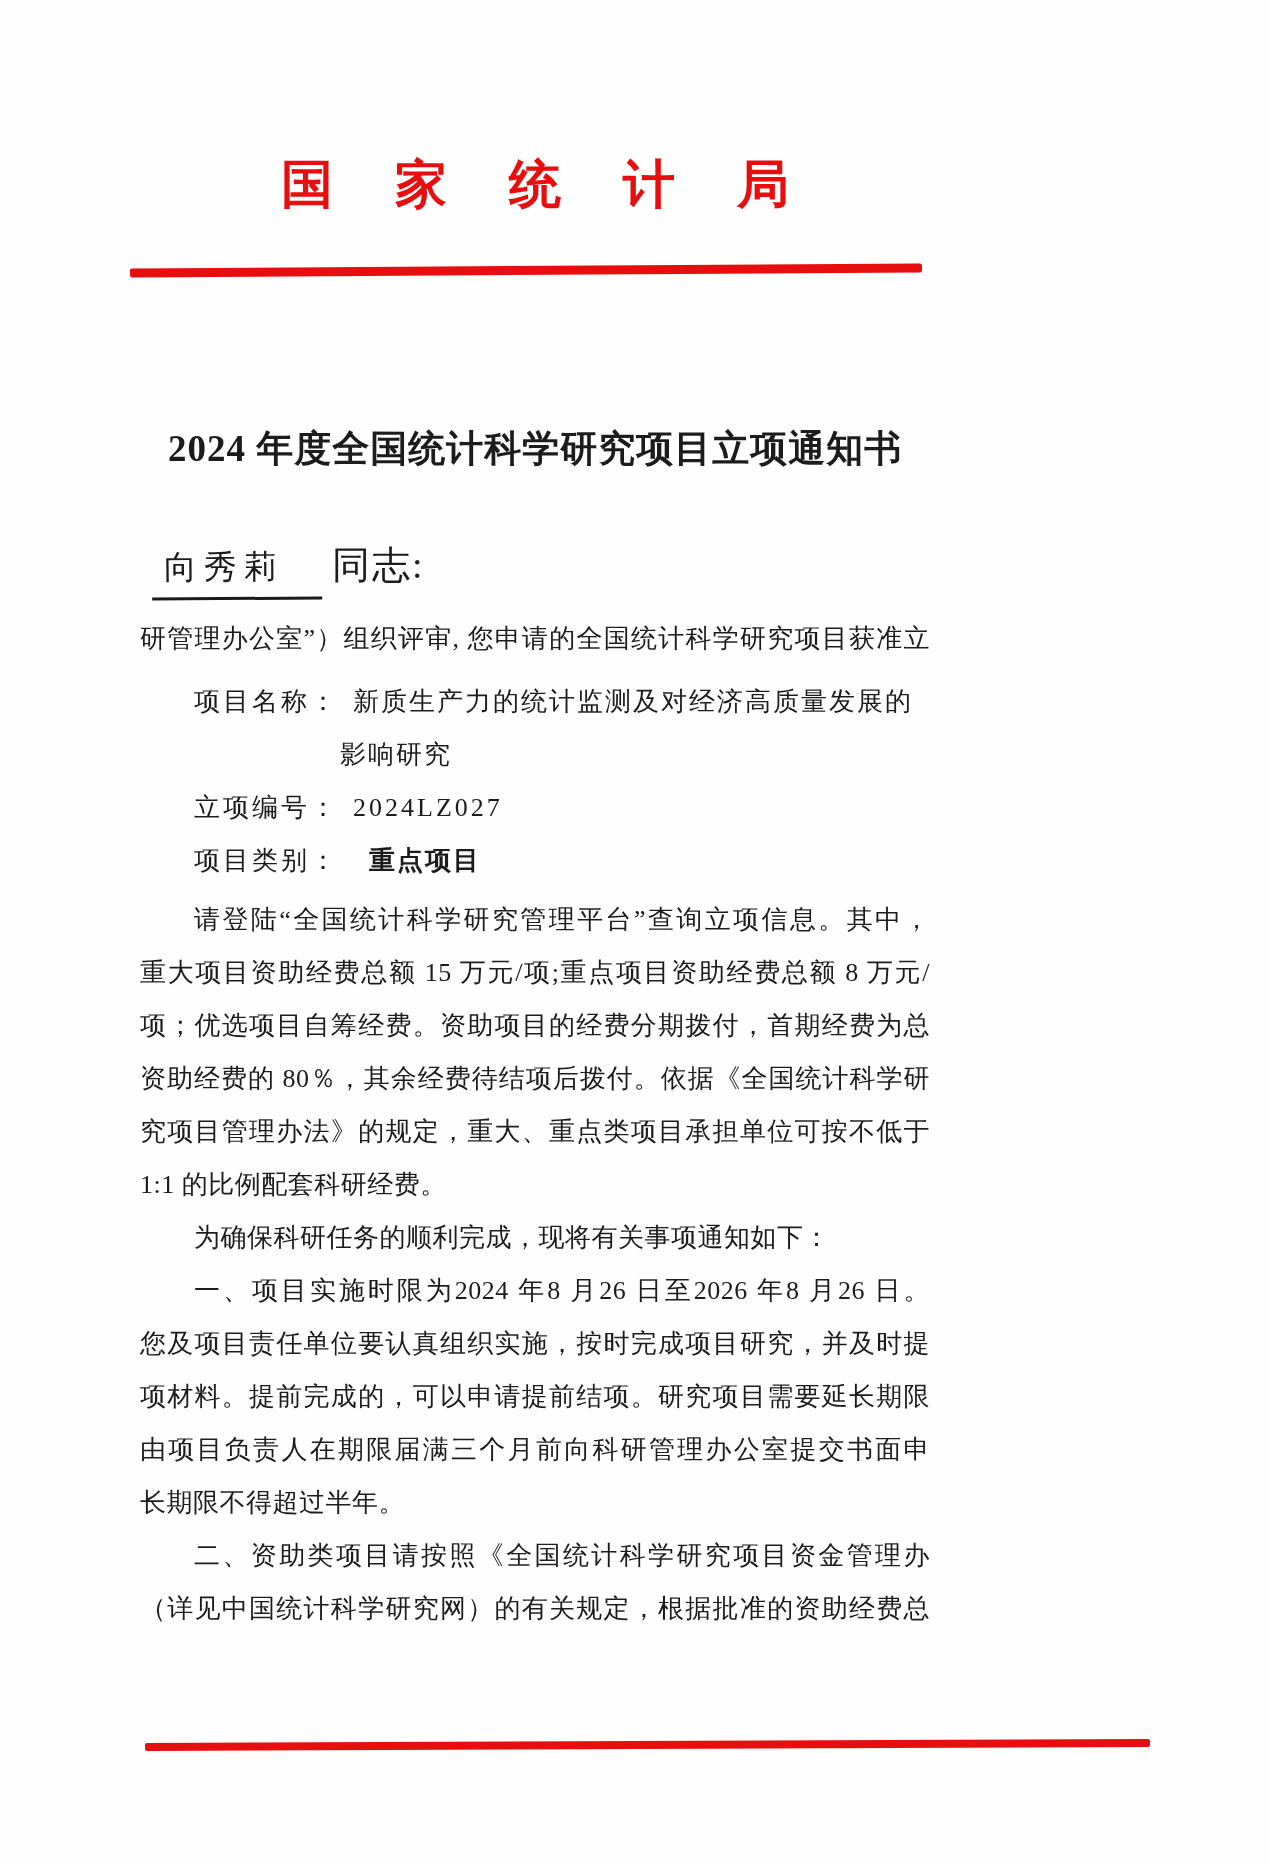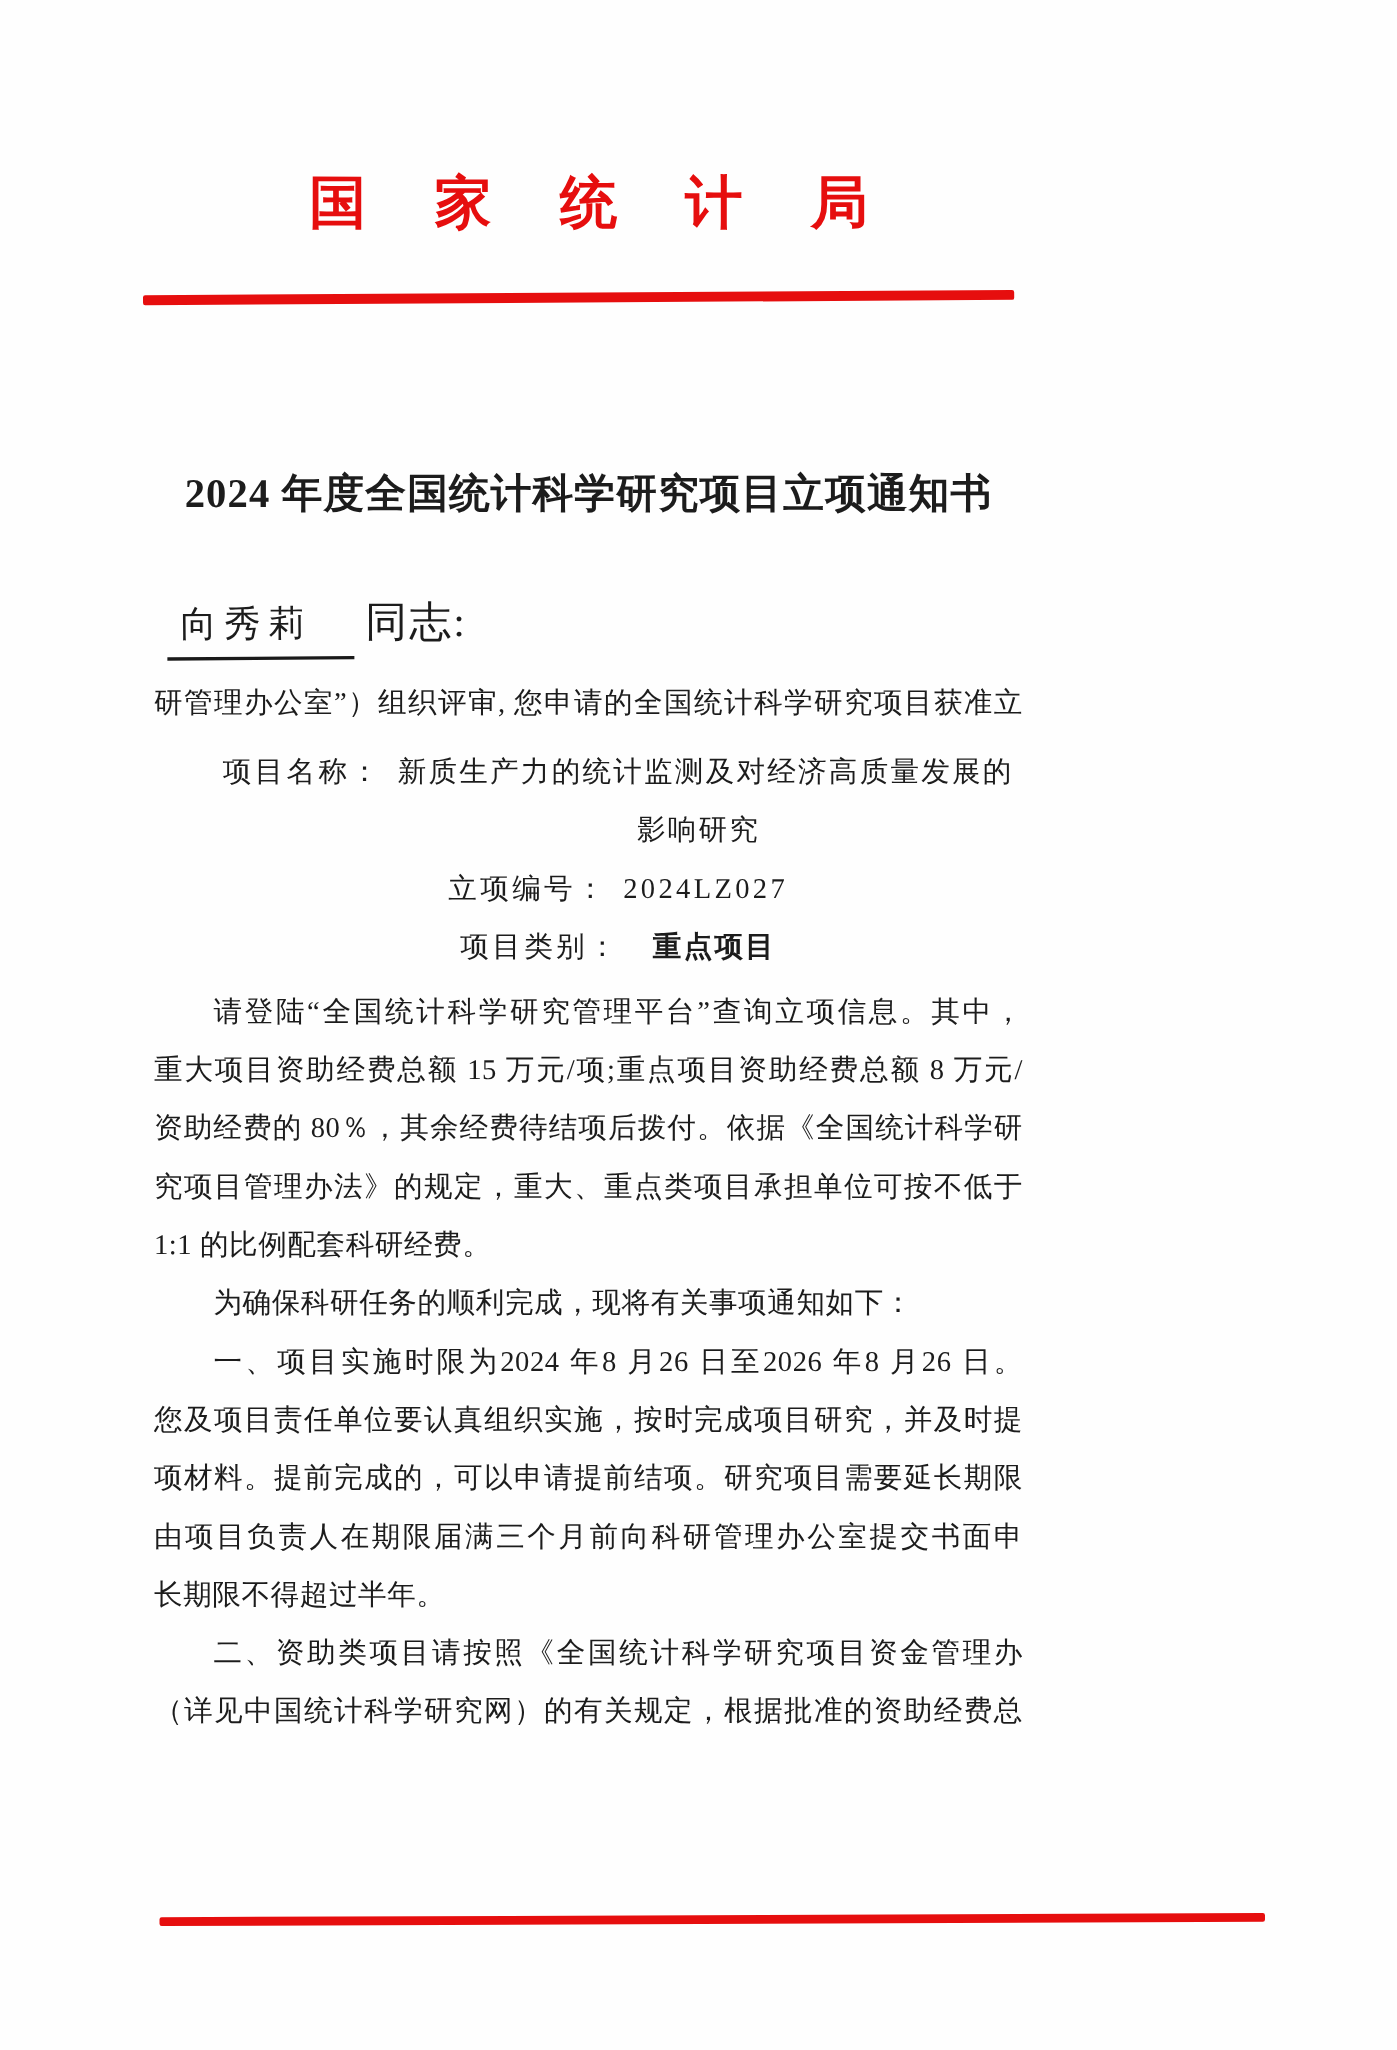--- a/index.html
+++ b/index.html
@@ -56,21 +56,21 @@
   
   .body{
     position:absolute;
     left:140px;top:612px;width:790px;
     font-size:26px;
     line-height:53px;
   }
   .ln{height:53px;overflow:hidden;white-space:nowrap;letter-spacing:0.5px;}
   .ln.just{text-align:justify;text-align-last:justify;white-space:normal;}
   .ln.ind{padding-left:54px;}
-  .fields{margin:10px 0 6px 0;text-align:center;}
+  .fields{margin:10px 0 6px 0;}
   .flabel{margin-left:54px;letter-spacing:3px;}
   .fval{margin-left:14px;letter-spacing:2px;}
   .fval.gap{margin-left:30px;font-weight:bold;}
   .fval.num{letter-spacing:3px;}
   .cont{padding-left:200px;letter-spacing:2px;}
 </style>
 </head>
 <body>
 
 <div class="page">
@@ -95,20 +95,21 @@
       <div class="ln">
         <span class="flabel">立项编号：</span><span class="fval num">2024LZ027</span>
       </div>
       <div class="ln">
         <span class="flabel">项目类别：</span><span class="fval gap">重点项目</span>
       </div>
     </div>
 
     <div class="ln ind just">请登陆“全国统计科学研究管理平台”查询立项信息。其中，</div>
     <div class="ln just">重大项目资助经费总额 15 万元/项;重点项目资助经费总额 8 万元/</div>
+    <div class="ln just">项；优选项目自筹经费。资助项目的经费分期拨付，首期经费为总</div>
     <div class="ln just">资助经费的 80％，其余经费待结项后拨付。依据《全国统计科学研</div>
     <div class="ln just">究项目管理办法》的规定，重大、重点类项目承担单位可按不低于</div>
     <div class="ln">1:1 的比例配套科研经费。</div>
     <div class="ln ind">为确保科研任务的顺利完成，现将有关事项通知如下：</div>
     <div class="ln ind just">一、项目实施时限为2024 年8 月26 日至2026 年8 月26 日。</div>
     <div class="ln just">您及项目责任单位要认真组织实施，按时完成项目研究，并及时提交结</div>
     <div class="ln just">项材料。提前完成的，可以申请提前结项。研究项目需要延长期限的，</div>
     <div class="ln just">由项目负责人在期限届满三个月前向科研管理办公室提交书面申请，延</div>
     <div class="ln">长期限不得超过半年。</div>
     <div class="ln ind just">二、资助类项目请按照《全国统计科学研究项目资金管理办法》</div>

